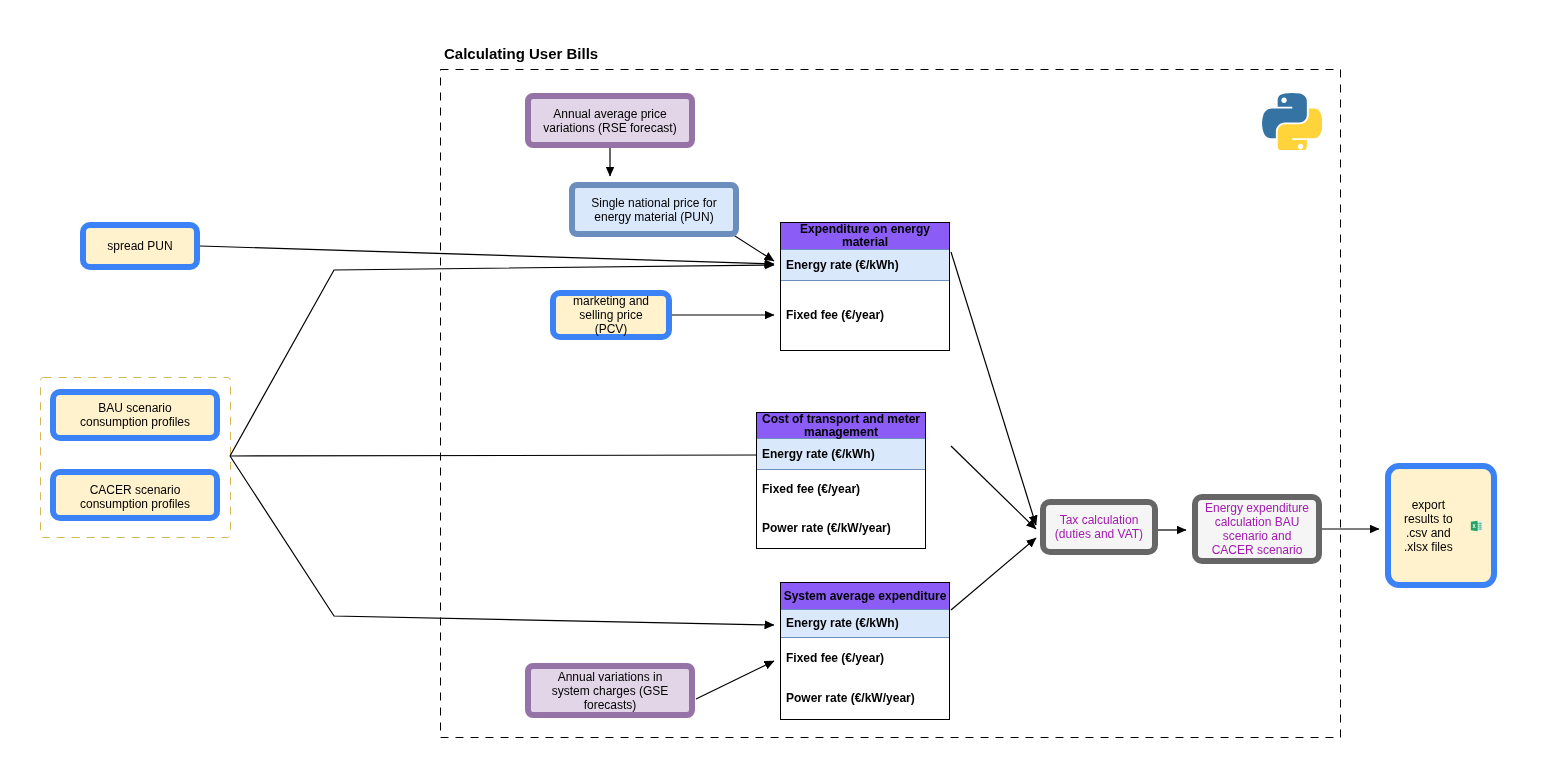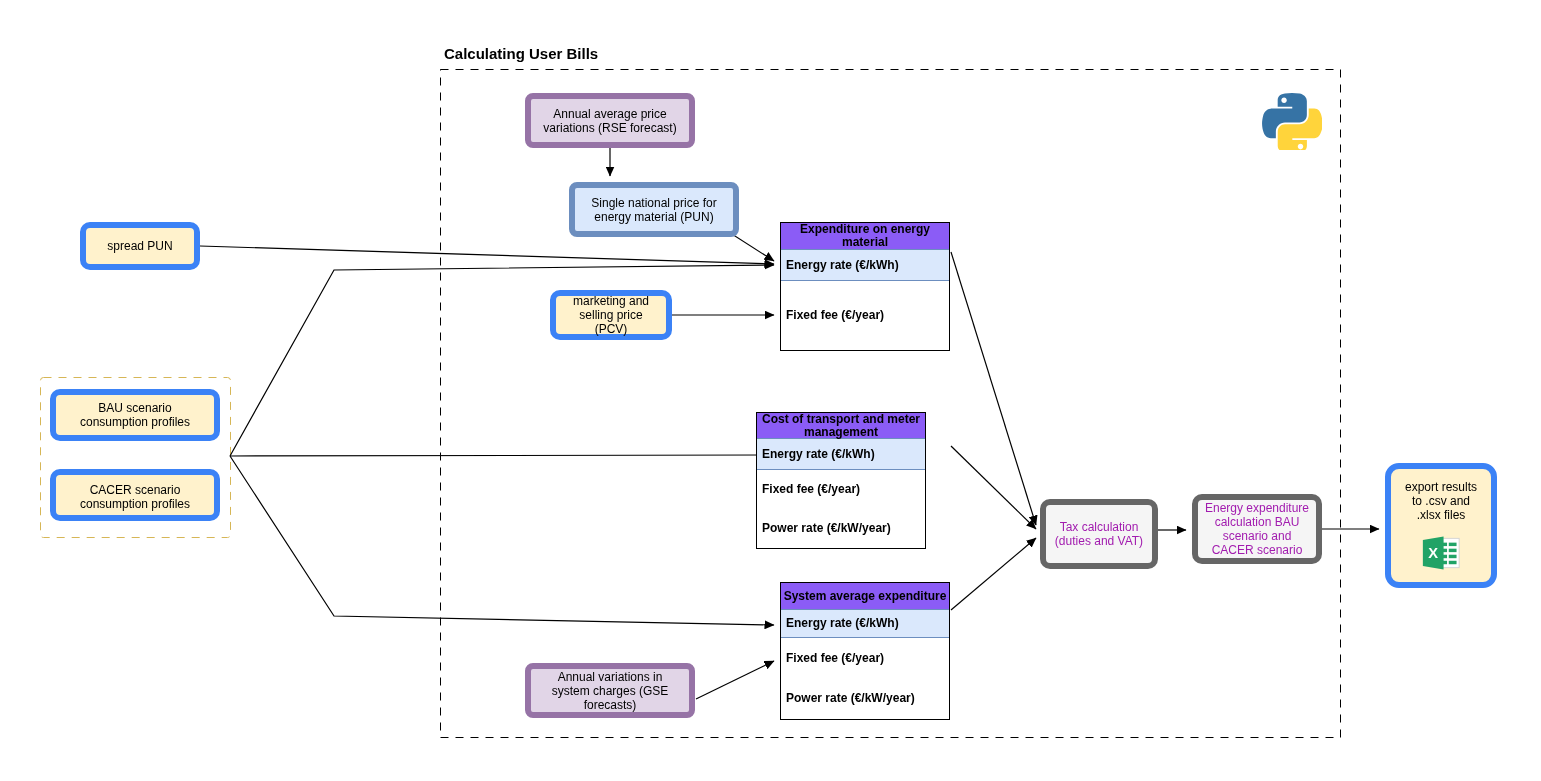--- a/index.html
+++ b/index.html
@@ -12,21 +12,21 @@
     position:absolute;left:444px;top:45px;font-size:15px;font-weight:bold;
   }
   .node{
     position:absolute;display:flex;align-items:center;justify-content:center;
     text-align:center;font-size:12px;line-height:14px;box-sizing:border-box;
     padding:4px 8px;background:#FFF2CC;border:6px solid #3b82f6;border-radius:10px;
   }
   .node.purple{background:#E1D5E7;border-color:#9673A6;border-radius:8px;}
   .node.blue{background:#DAE8FC;border-color:#6C8EBF;border-radius:8px;}
   .node.gray{background:#F5F5F5;border-color:#666666;border-radius:10px;color:#a21caf;}
-  .node.export{border-radius:14px;flex-direction:column;gap:12px;justify-content:center;}
+  .node.export{border-radius:14px;flex-direction:row;gap:12px;justify-content:center;}
   .tbl{
     position:absolute;width:170px;box-sizing:border-box;border:1px solid #000;
     background:#fff;font-size:12px;
   }
   .tbl-header{
     background:#8b5cf6;border-bottom:1px solid #000;font-weight:bold;text-align:center;
     display:flex;align-items:center;justify-content:center;line-height:13px;padding:1px 2px;
     box-sizing:border-box;
   }
   .tbl-row{
@@ -97,21 +97,21 @@
   </div>
 
   <div class="node" style="left:50px;top:469px;width:170px;height:52px;align-items:flex-end;">
     <span>CACER scenario consumption profiles</span>
   </div>
 
   <div class="node purple" style="left:525px;top:663px;width:170px;height:55px;">
     <span>Annual variations in system charges (GSE forecasts)</span>
   </div>
 
-  <div class="node gray" style="left:1040px;top:499px;width:118px;height:70px;">
+  <div class="node gray" style="left:1040px;top:499px;width:118px;height:56px;">
     <span>Tax calculation (duties and VAT)</span>
   </div>
 
   <div class="node gray" style="left:1192px;top:494px;width:130px;height:70px;padding:4px 5px;">
     <span>Energy expenditure calculation BAU scenario and CACER scenario</span>
   </div>
 
   <div class="node export" style="left:1385px;top:463px;width:112px;height:125px;">
     <span>export results to .csv and .xlsx files</span>
     <svg class="excel-icon" viewBox="0 0 48 44">

